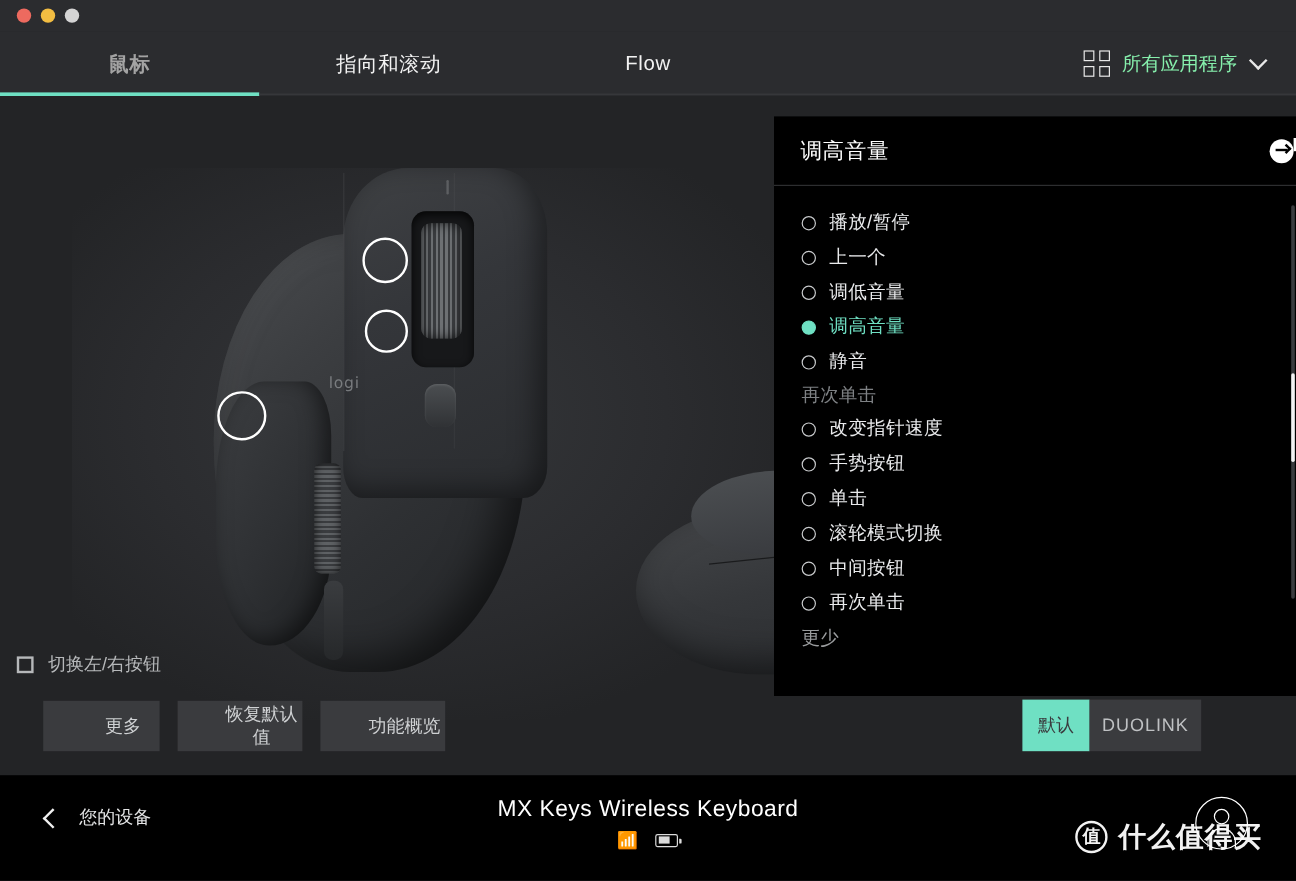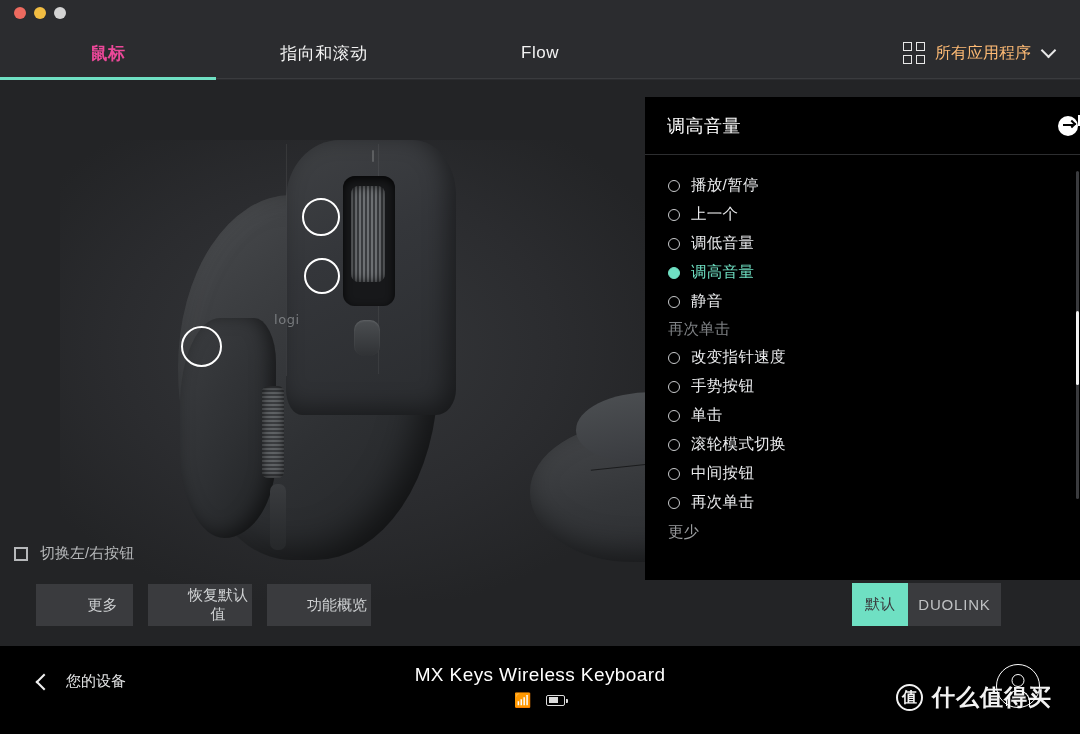--- a/index.html
+++ b/index.html
@@ -33,33 +33,33 @@
     width: 1080px; height: 54px;
     background: #2b2c2f;
   }
   .tabs { position: absolute; left: 0; top: 0; height: 54px; display: flex; }
   .tab {
     width: 216px; height: 54px;
     display: flex; align-items: center; justify-content: center;
     font-size: 17px; color: #f2f2f2; letter-spacing: .5px;
     cursor: pointer;
   }
-  .tab.active { color: #ec4899; font-weight: bold; }
+  .tab.active { color: #a3a3a3; font-weight: bold; }
   .tab-underline {
     position: absolute; left: 0; top: 51px;
     width: 216px; height: 3px; background: #6fe0c3;
   }
   .tabbar-rule {
     position: absolute; left: 216px; top: 52px;
     width: 864px; height: 1px; background: #3a3b3e;
   }
   .allapps {
     position: absolute; right: 26px; top: 0; height: 54px;
     display: flex; align-items: center; gap: 10px;
-    color: #fdba74; font-size: 16px; cursor: pointer;
+    color: #86efac; font-size: 16px; cursor: pointer;
   }
   .grid-icon { display: grid; grid-template-columns: 9px 9px; grid-gap: 4px; }
   .grid-icon i { width: 9px; height: 9px; border: 1.6px solid #e8e8e8; display: block; }
   .chev { width: 11px; height: 11px; border-right: 2px solid #e8e8e8;
           border-bottom: 2px solid #e8e8e8; transform: rotate(45deg); margin: -5px 0 0 2px; }
 
   
   .stage {
     position: absolute; top: 80px; left: 0;
     width: 1080px; height: 566px;

